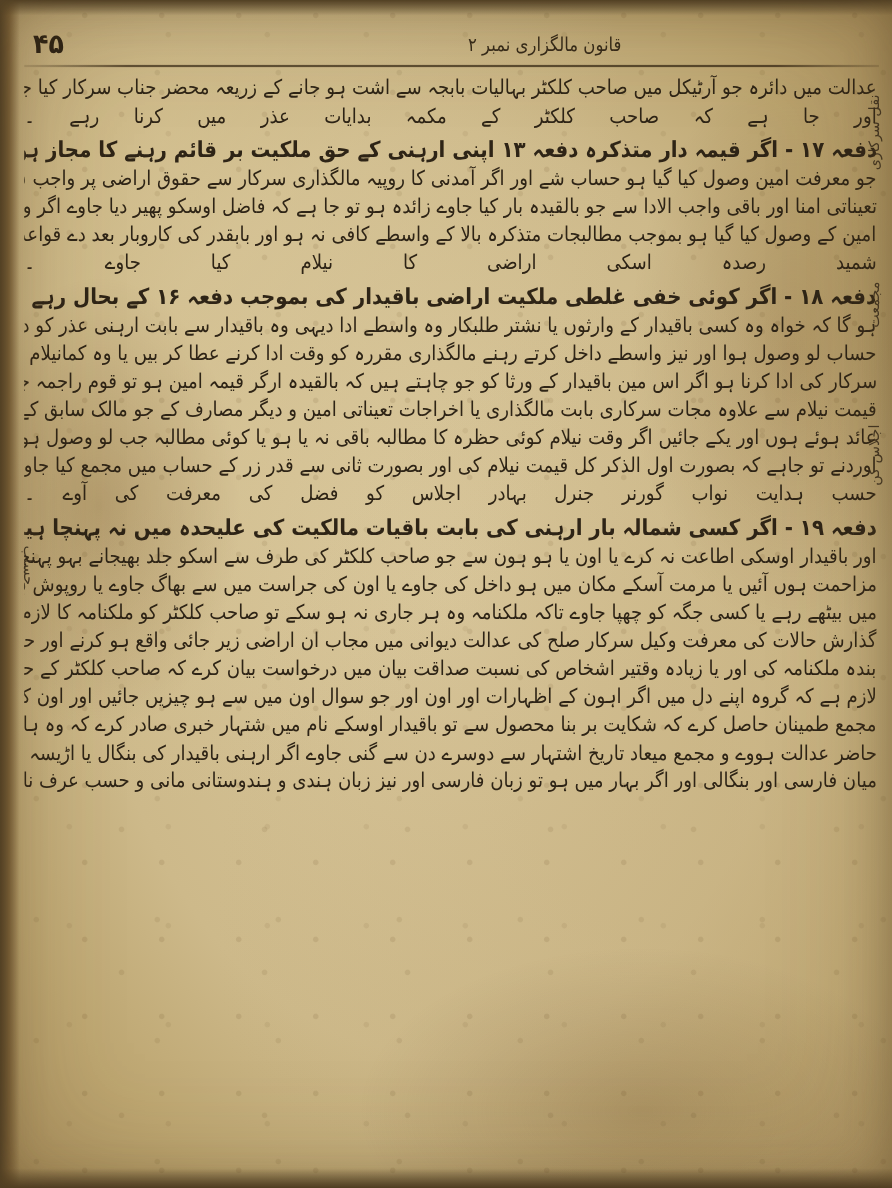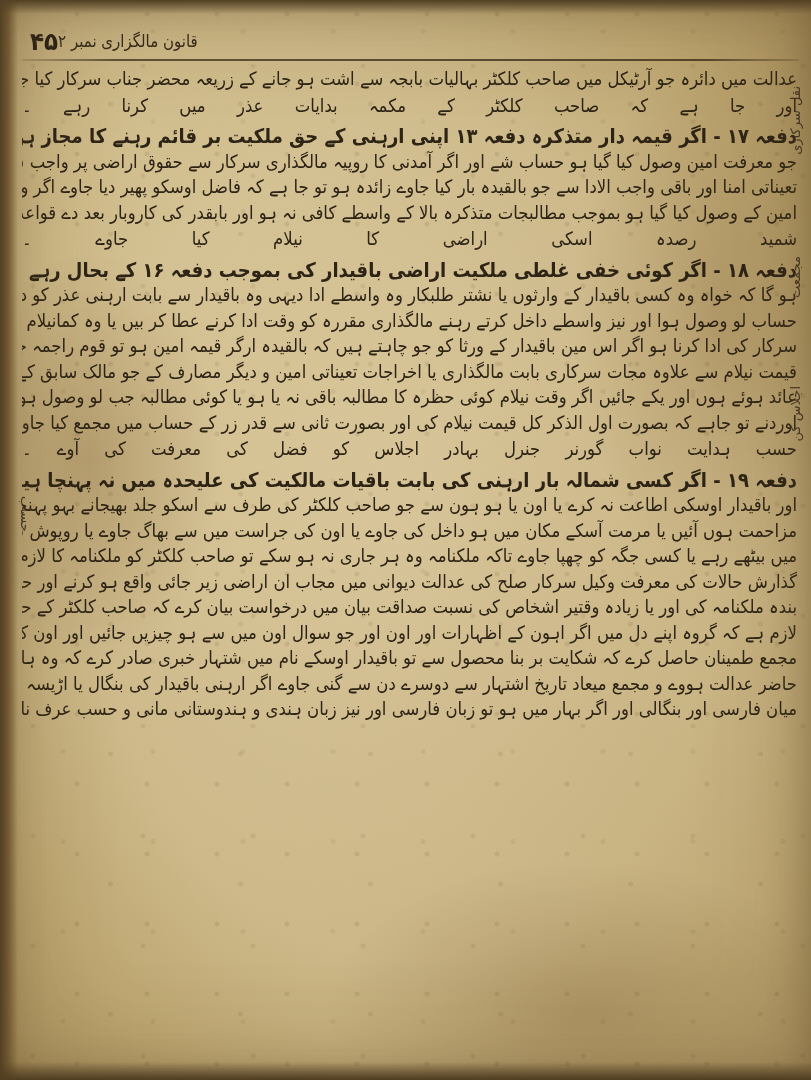--- a/index.html
+++ b/index.html
@@ -102,20 +102,21 @@
     left: 20px;
     right: 10px;
     top: 26px;
     bottom: 4px;
     direction: rtl;
   }
   .header-row {
     display: flex;
     flex-direction: row-reverse;
     align-items: center;
+    justify-content: space-between;
     padding: 0 6px 0 10px;
     height: 30px;
   }
   .page-number {
     font-family: "DejaVu Sans", sans-serif;
     font-size: 23px;
     font-weight: bold;
     color: #2b2114;
     letter-spacing: 1px;
     transform: scaleY(1.08);

